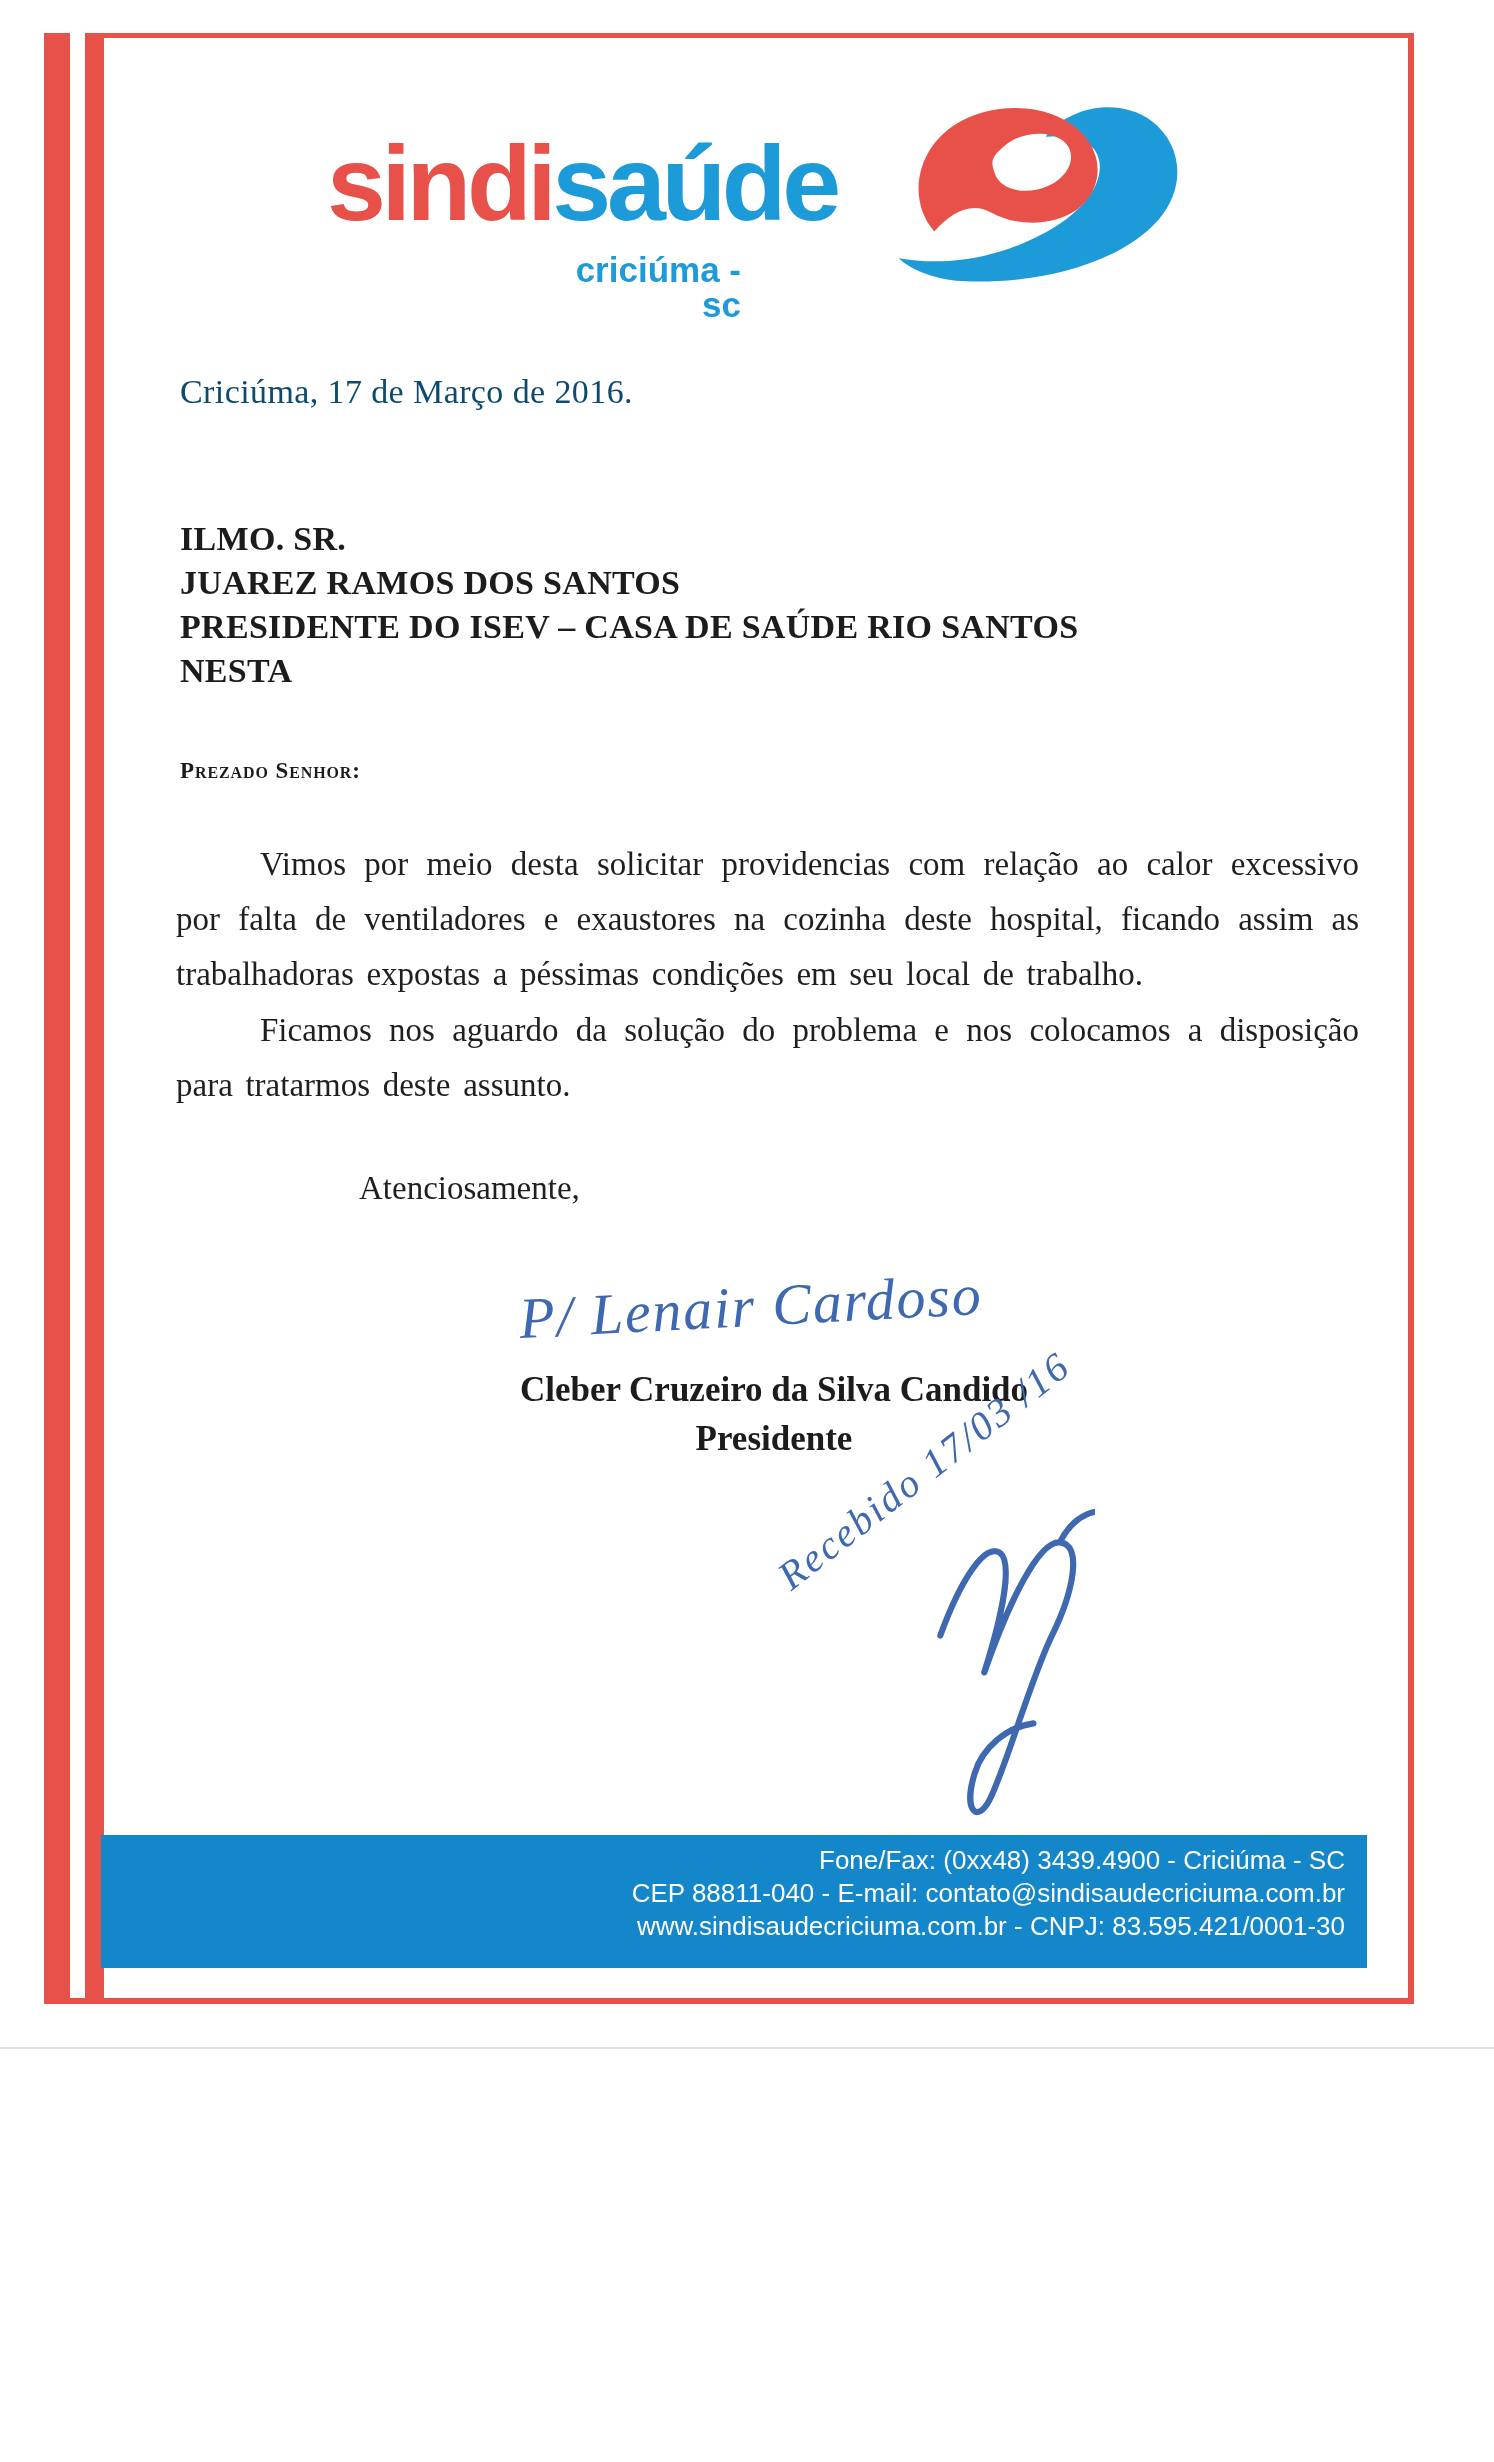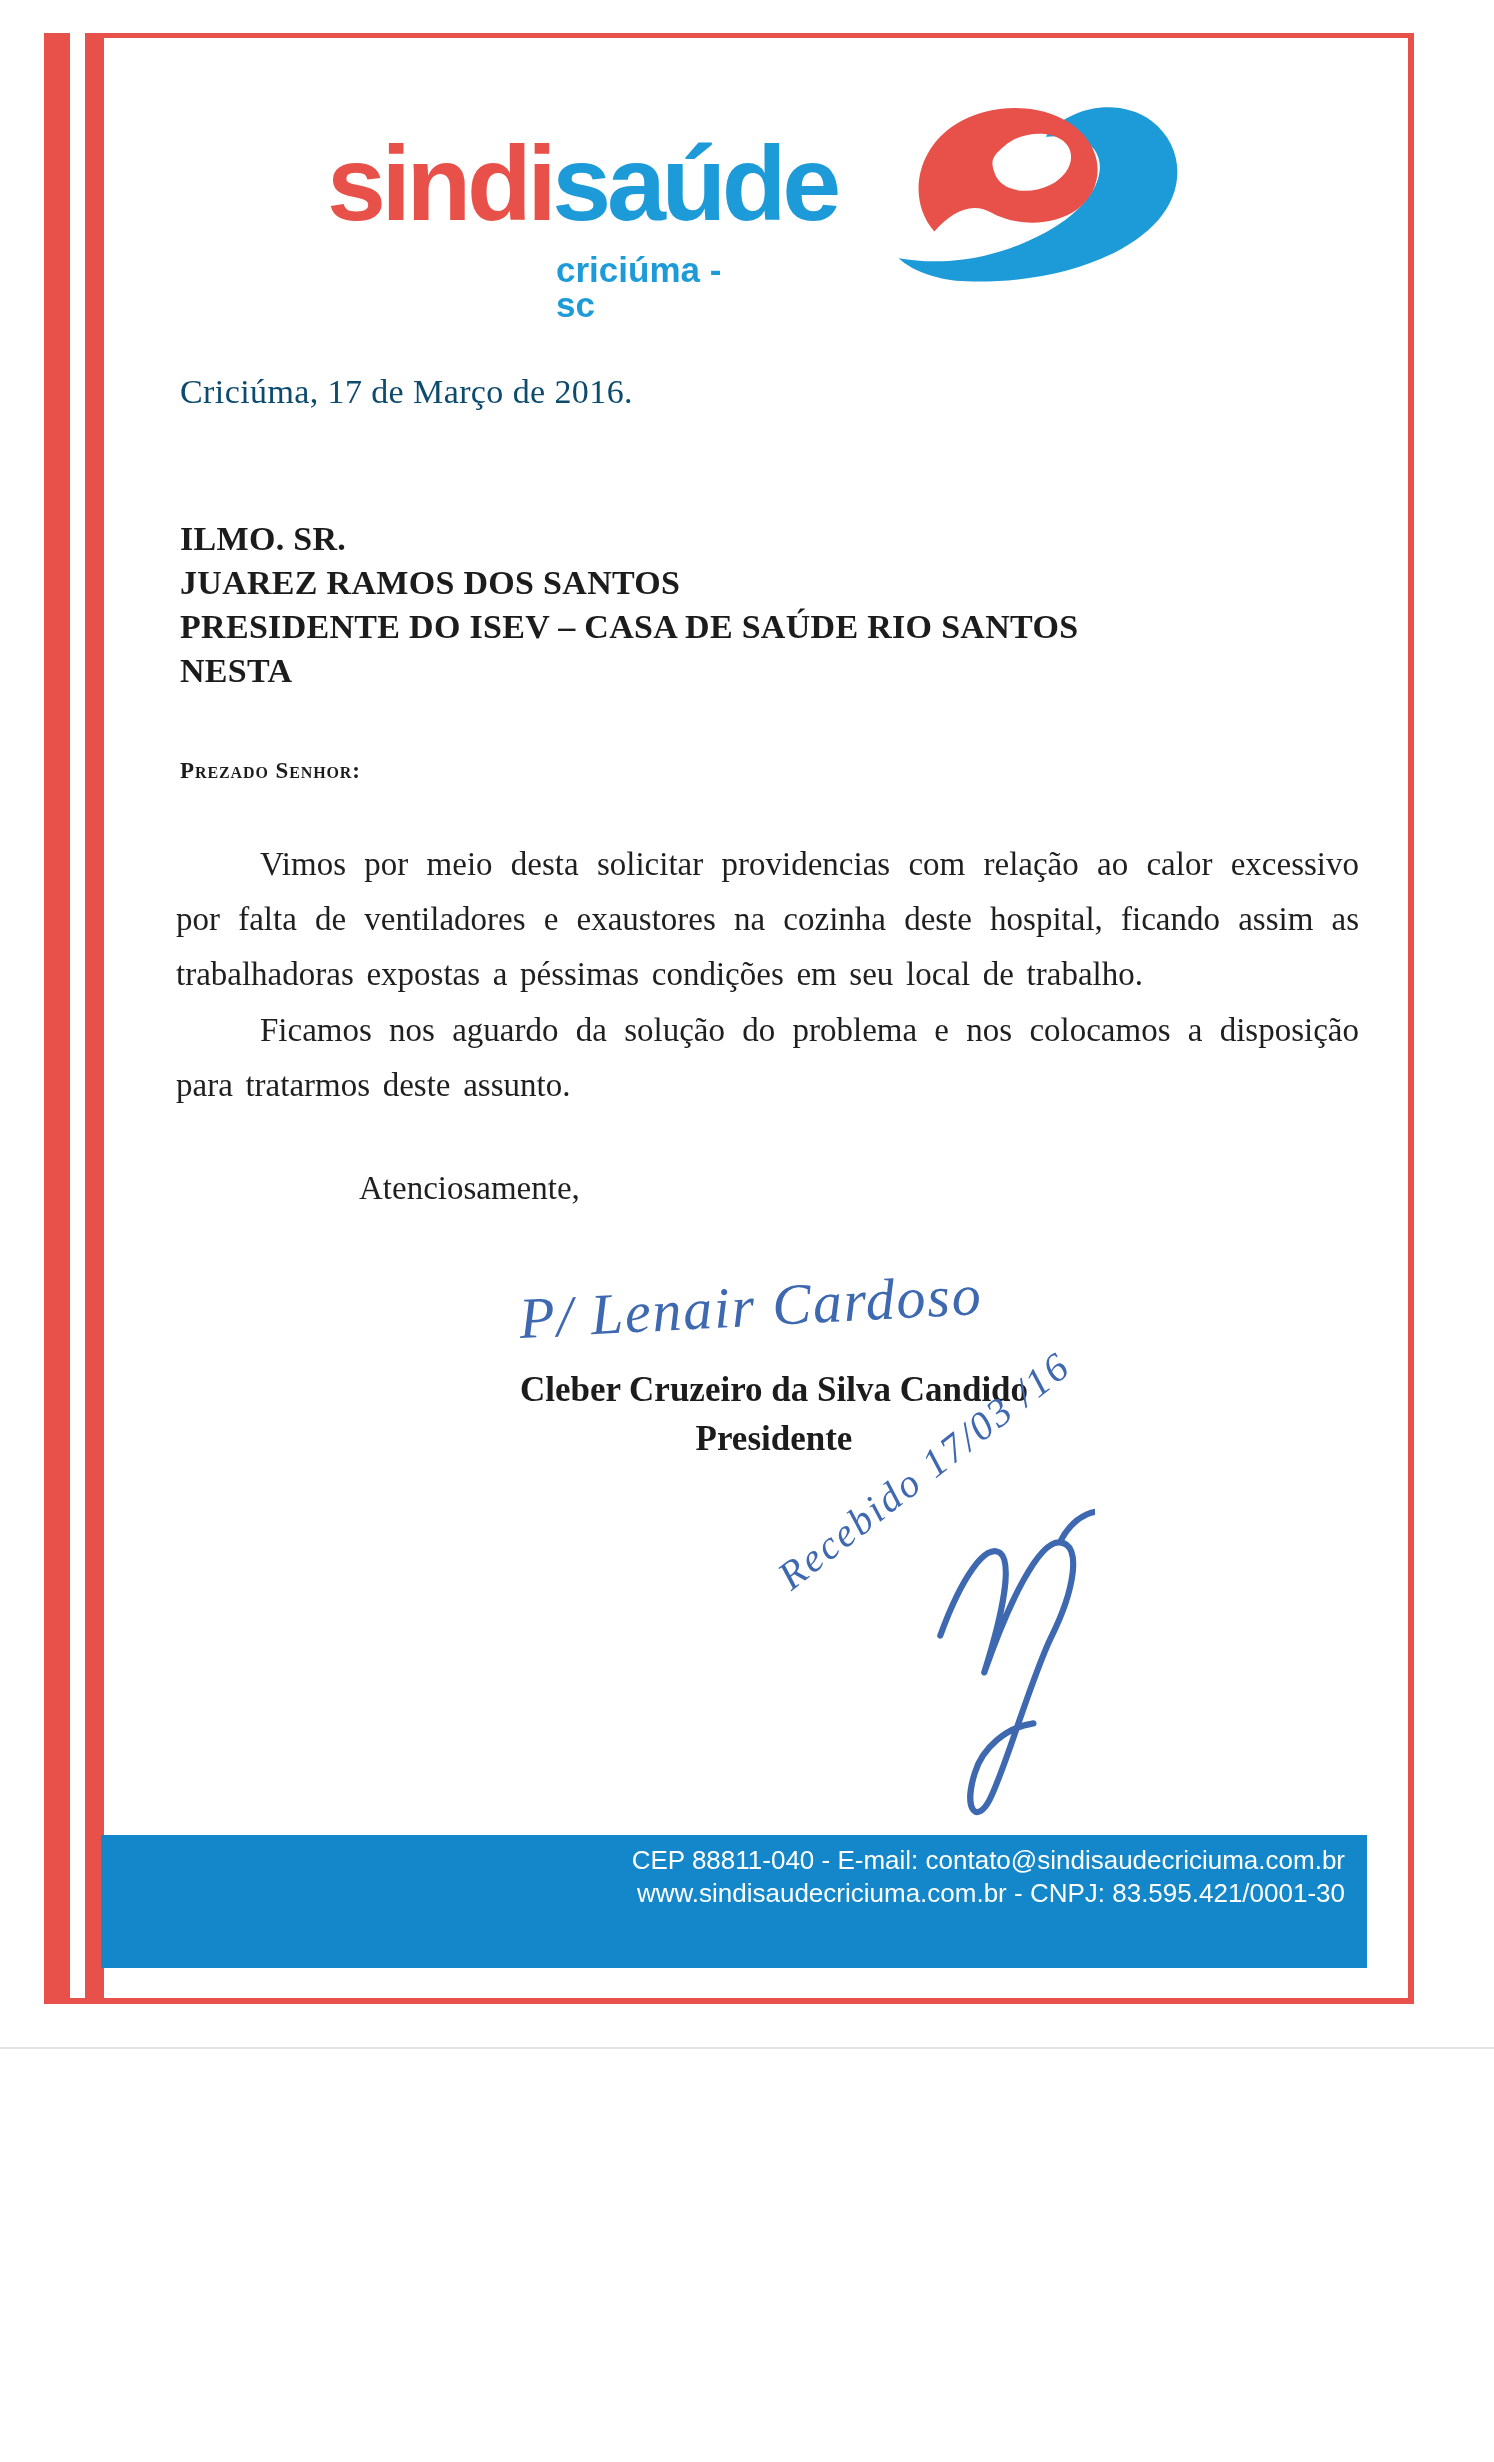--- a/index.html
+++ b/index.html
@@ -17,21 +17,21 @@
 
   
   .brand-text {
     position:absolute; left:327px; top:130px;
     font-family:"Liberation Sans", sans-serif; font-weight:bold;
     font-size:106px; letter-spacing:-4.4px; line-height:1;
   }
   .brand-red  { color:#e85149; }
   .brand-blue { color:#1d9bd8; }
   .brand-sub {
-    position:absolute; left:556px; top:252px; width:185px; text-align:left;
+    position:absolute; left:556px; top:252px; width:185px; text-align:right;
     font-family:"Liberation Sans", sans-serif; font-weight:bold;
     font-size:35px; color:#1d9bd8; letter-spacing:0px; line-height:1;
   }
   .swoosh { position:absolute; left:884px; top:97px; width:308px; height:192px; }
 
   
   .dateline {
     position:absolute; left:180px; top:373px;
     font-size:34px; color:#0c4a6e; letter-spacing:0.4px;
   }
@@ -126,20 +126,21 @@
   </div>
 
   <div class="received-note">Recebido 17/03 /16</div>
   <div class="received-scribble">
     <svg viewBox="0 0 190 390" width="167" height="343" xmlns="http://www.w3.org/2000/svg">
       <path fill="none" stroke="#3e68b0" stroke-width="7" stroke-linecap="round" d="M14,170 C38,104 66,64 82,76 C96,87 86,142 64,212 M64,212 C92,132 126,62 150,64 C176,66 166,120 140,172 C116,222 88,322 70,357 C56,384 40,370 53,327 C62,297 90,274 120,270 M150,64 C166,32 196,20 212,36 C226,50 210,70 194,60"></path>
     </svg>
   </div>
 
   <div class="footer-bar">
+    <div>Fone/Fax: (0xx48) 3439.4900 - Criciúma - SC</div>
     <div>CEP 88811-040 - E-mail: contato@sindisaudecriciuma.com.br</div>
     <div>www.sindisaudecriciuma.com.br - CNPJ: 83.595.421/0001-30</div>
   </div>
 
   <div class="paper-edge"></div>
 
 </div>
 
 
 </body></html>

